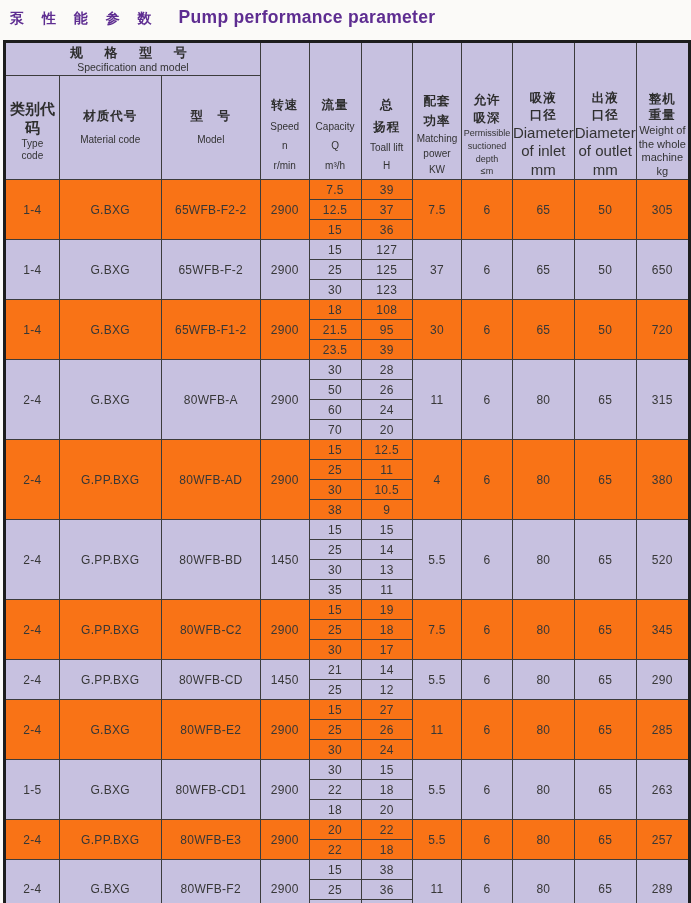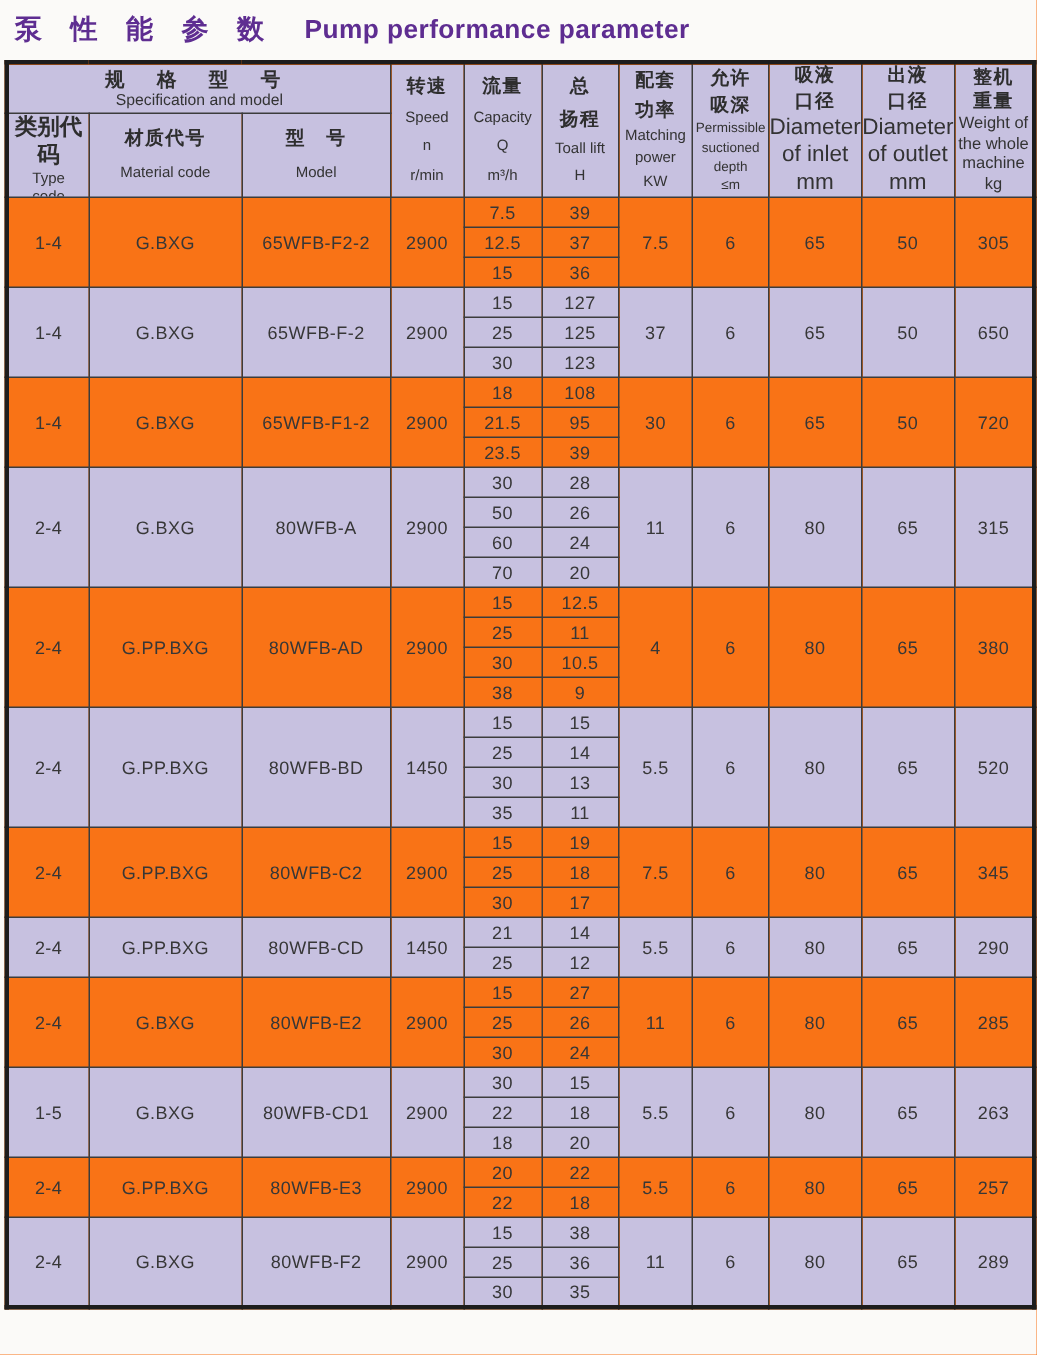--- a/index.html
+++ b/index.html
@@ -12,21 +12,21 @@
   }
   *{box-sizing:border-box;}
   html,body{margin:0;padding:0;}
   body{
     width:691px;height:903px;position:relative;
     background:var(--page-bg);
     font-family:"Liberation Sans","DejaVu Sans",sans-serif;
     color:var(--txt);
   }
   .title{position:absolute;left:10px;top:7px;font-weight:bold;color:var(--accent);white-space:nowrap;}
-  .title-zh{font-size:18px;letter-spacing:7px;}
+  .title-zh{font-size:14px;letter-spacing:7px;}
   .title-en{font-size:17.5px;margin-left:20px;letter-spacing:0.3px;}
 
   table.pump{
     position:absolute;left:3px;top:40px;
     border-collapse:collapse;table-layout:fixed;
     border:3px solid var(--border-dark);
     background:#f97316;
     padding-left:25px;
   }
   td,th{
@@ -39,21 +39,21 @@
   thead th{background:var(--lav);}
   td.lav{background:var(--lav);}
 
   .zh-line{font-size:12.5px;font-weight:bold;color:#2e2e2e;letter-spacing:1px;line-height:1.25;}
   .en-line{font-size:10px;color:#333;line-height:1.2;letter-spacing:0;}
   .sg-zh{font-size:13px;letter-spacing:9px;}
   .sg-en{font-size:10.5px;}
   th.spec-group{height:34px;}
   .cellflex{display:flex;flex-direction:column;justify-content:space-evenly;align-items:center;}
   .h2{height:55px;}
-  .hfull{height:88px;}
+  .hfull{height:88px;margin-top:48px;}
   .col-type .zh-line{font-size:15px;letter-spacing:0;}
   .col-depth .en-line{font-size:9px;}
   .col-weight .en-line{font-size:11px;}
   .col-inlet .en-line,.col-outlet .en-line{font-size:15px;}
 
   tbody td{font-size:12px;height:20px;letter-spacing:0.3px;}
 </style>
 </head>
 <body>
 

